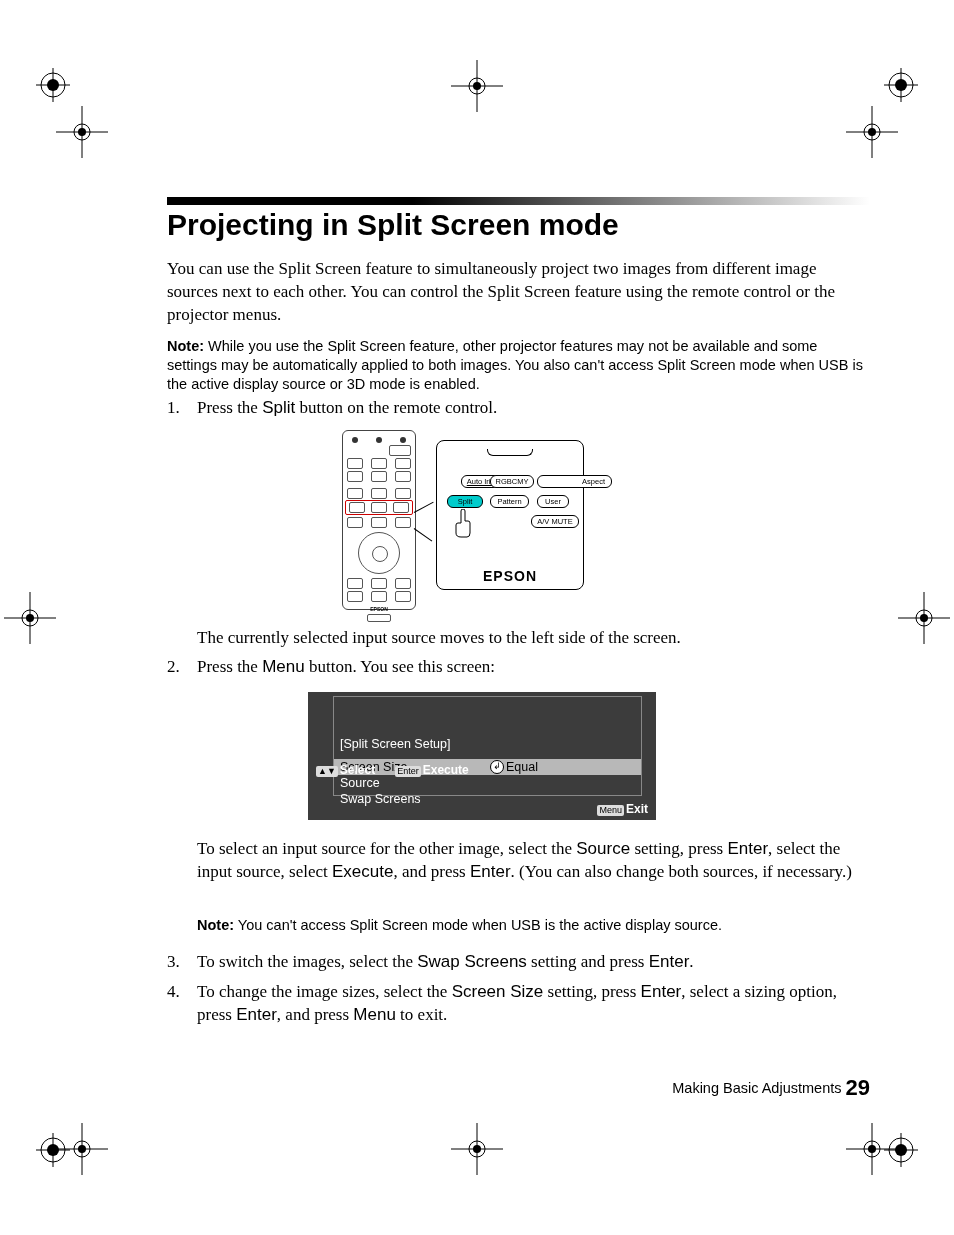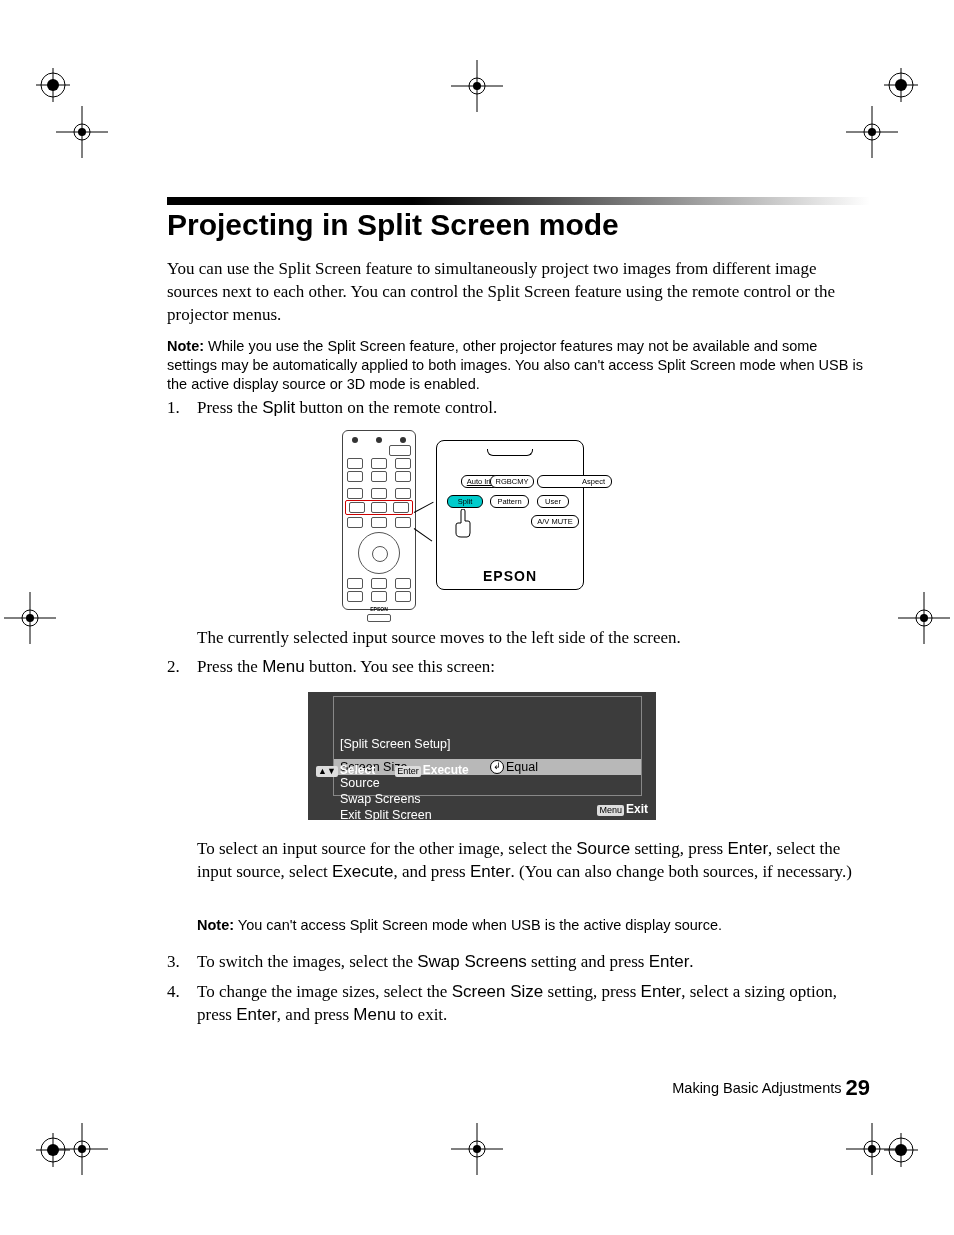--- a/index.html
+++ b/index.html
@@ -280,23 +280,20 @@
       <span class="label">Screen Size</span>
       <span style="display:inline-block; width:12px; height:12px; border:1px solid #000; border-radius:50%; font-size:9px; line-height:11px; text-align:center; background:#fff; margin-right:2px;">↲</span>
       <span>Equal</span>
     </div>
     <div class="row">
         <span class="label">Source</span>
       </div>
     <div class="row">
         <span class="label">Swap Screens</span>
       </div>
-    <div class="row">
-        <span class="label">Exit Split Screen</span>
-      </div>
   </div>
   <div class="footer">
     <span class="block"><span class="pill">▲▼</span><span>Select</span></span>
     <span class="block"><span class="pill">Enter</span><span>Execute</span></span>
     <span class="right"><span class="pill">Menu</span><span>Exit</span></span>
   </div>
 </div>
 
 <div class="after2">
   <span>To select an input source for the other image, select the </span><span class="sans">Source</span><span> setting, press </span><span class="sans">Enter</span><span>, select the input source, select </span><span class="sans">Execute</span><span>, and press </span><span class="sans">Enter</span><span>. (You can also change both sources, if necessary.)</span>

